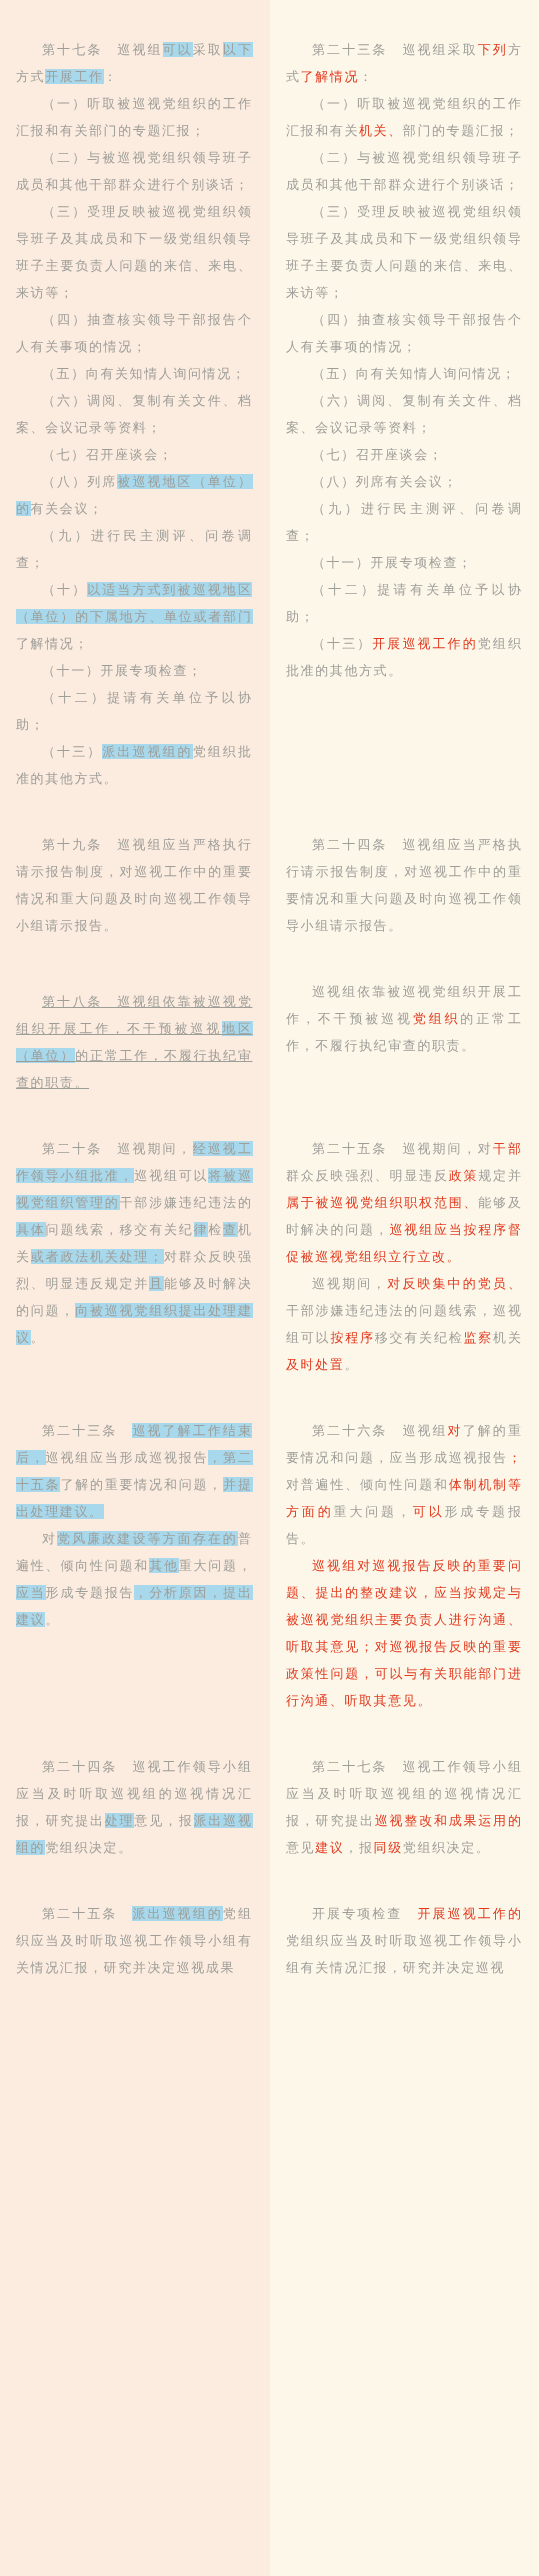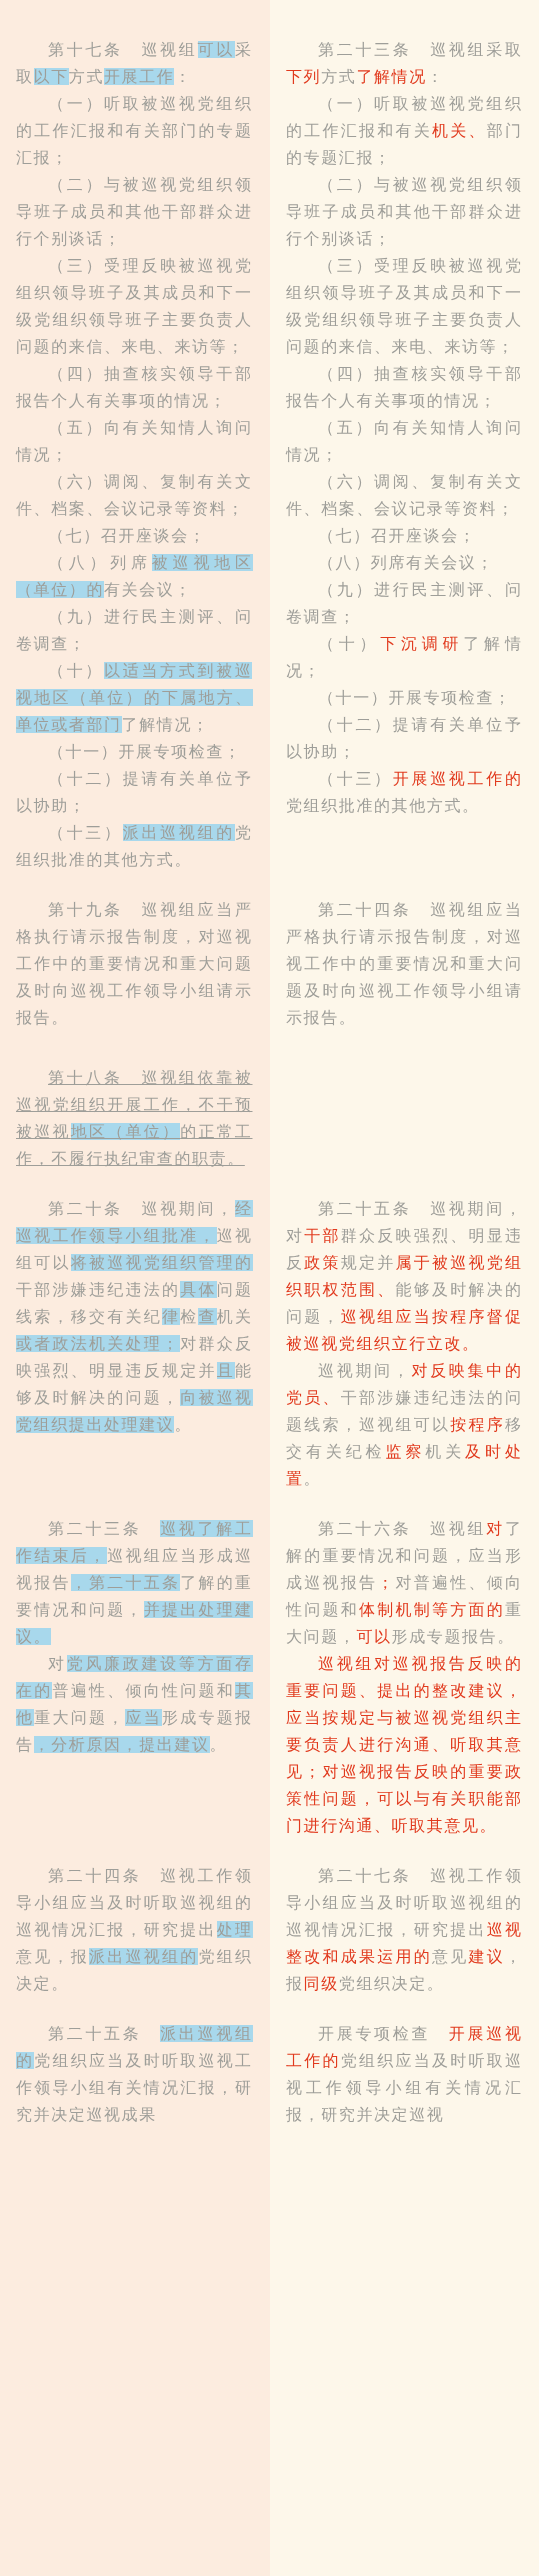--- a/index.html
+++ b/index.html
@@ -9,28 +9,28 @@
     min-height:2576px;
     box-sizing:border-box;
     padding:36px 0 19px 0;
     background:linear-gradient(90deg, var(--old-bg) 0, var(--old-bg) 270px, var(--new-bg) 270px, var(--new-bg) 539px);
   }
   .row{
     display:grid;
     grid-template-columns:270px 270px;
     align-items:start;
   }
-  .row + .row{margin-top:23px;}
+  .row + .row{margin-top:39px;}
   .cell{
     box-sizing:border-box;
     padding:0 17.5px 0 16px;
   }
   p.para{
     margin:0;
-    font-size:16px;
+    font-size:13px;
     line-height:27px;
     letter-spacing:1.6px;
     color:var(--text);
     text-align:justify;
     text-indent:2em;
     word-break:break-all;
   }
   p.para.p-gap{margin-top:9.5px;text-decoration:underline;}
   .hl-del{background:var(--del-bg);}
   .hl-add{color:var(--add-color);font-weight:normal;}
@@ -61,37 +61,39 @@
           <p class="para"><span>第二十三条　巡视组采取</span><span class="hl-add">下列</span><span>方式</span><span class="hl-add">了解情况</span><span>：</span></p>
           <p class="para"><span>（一）听取被巡视党组织的工作汇报和有关</span><span class="hl-add">机关、</span><span>部门的专题汇报；</span></p>
           <p class="para"><span>（二）与被巡视党组织领导班子成员和其他干部群众进行个别谈话；</span></p>
           <p class="para"><span>（三）受理反映被巡视党组织领导班子及其成员和下一级党组织领导班子主要负责人问题的来信、来电、来访等；</span></p>
           <p class="para"><span>（四）抽查核实领导干部报告个人有关事项的情况；</span></p>
           <p class="para"><span>（五）向有关知情人询问情况；</span></p>
           <p class="para"><span>（六）调阅、复制有关文件、档案、会议记录等资料；</span></p>
           <p class="para"><span>（七）召开座谈会；</span></p>
           <p class="para"><span>（八）列席有关会议；</span></p>
           <p class="para"><span>（九）进行民主测评、问卷调查；</span></p>
-          <p class="para"><span>（十）</span><span class="hl-add">下沉调研</span><span>了解情况；</span></p>
           <p class="para"><span>（十一）开展专项检查；</span></p>
           <p class="para"><span>（十二）提请有关单位予以协助；</span></p>
           <p class="para"><span>（十三）</span><span class="hl-add">开展巡视工作的</span><span>党组织批准的其他方式。</span></p>
         </div>
       </div>
       <div class="row">
         <div class="cell old">
           <p class="para"><span>第十九条　巡视组应当严格执行请示报告制度，对巡视工作中的重要情况和重大问题及时向巡视工作领导小组请示报告。</span></p>
         </div>
         <div class="cell new">
           <p class="para"><span>第二十四条　巡视组应当严格执行请示报告制度，对巡视工作中的重要情况和重大问题及时向巡视工作领导小组请示报告。</span></p>
         </div>
       </div>
       <div class="row">
         <div class="cell old">
           <p class="para p-gap"><span>第十八条　巡视组依靠被巡视党组织开展工作，不干预被巡视</span><span class="hl-del">地区（单位）</span><span>的正常工作，不履行执纪审查的职责。</span></p>
+        </div>
+        <div class="cell new">
+          <p class="para"><span>巡视组依靠被巡视党组织开展工作，不干预被巡视</span><span class="hl-add">党组织</span><span>的正常工作，不履行执纪审查的职责。</span></p>
         </div>
       </div>
       <div class="row">
         <div class="cell old">
           <p class="para"><span>第二十条　巡视期间，</span><span class="hl-del">经巡视工作领导小组批准，</span><span>巡视组可以</span><span class="hl-del">将被巡视党组织管理的</span><span>干部涉嫌违纪违法的</span><span class="hl-del">具体</span><span>问题线索，移交有关纪</span><span class="hl-del">律</span><span>检</span><span class="hl-del">查</span><span>机关</span><span class="hl-del">或者政法机关处理；</span><span>对群众反映强烈、明显违反规定并</span><span class="hl-del">且</span><span>能够及时解决的问题，</span><span class="hl-del">向被巡视党组织提出处理建议</span><span>。</span></p>
         </div>
         <div class="cell new">
           <p class="para"><span>第二十五条　巡视期间，对</span><span class="hl-add">干部</span><span>群众反映强烈、明显违反</span><span class="hl-add">政策</span><span>规定并</span><span class="hl-add">属于被巡视党组织职权范围、</span><span>能够及时解决的问题，</span><span class="hl-add">巡视组应当按程序督促被巡视党组织立行立改。</span></p>
           <p class="para"><span>巡视期间，</span><span class="hl-add">对反映集中的党员、</span><span>干部涉嫌违纪违法的问题线索，巡视组可以</span><span class="hl-add">按程序</span><span>移交有关纪检</span><span class="hl-add">监察</span><span>机关</span><span class="hl-add">及时处置</span><span>。</span></p>
         </div>

